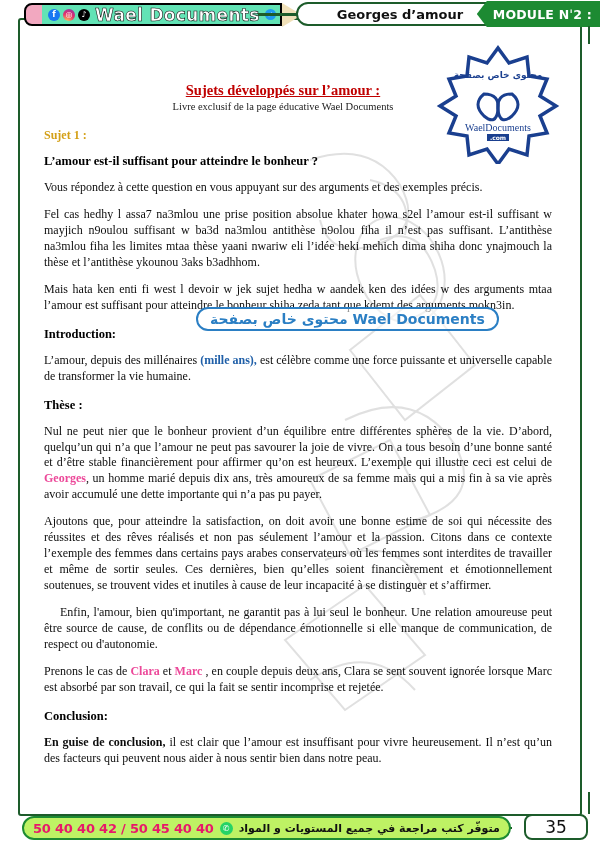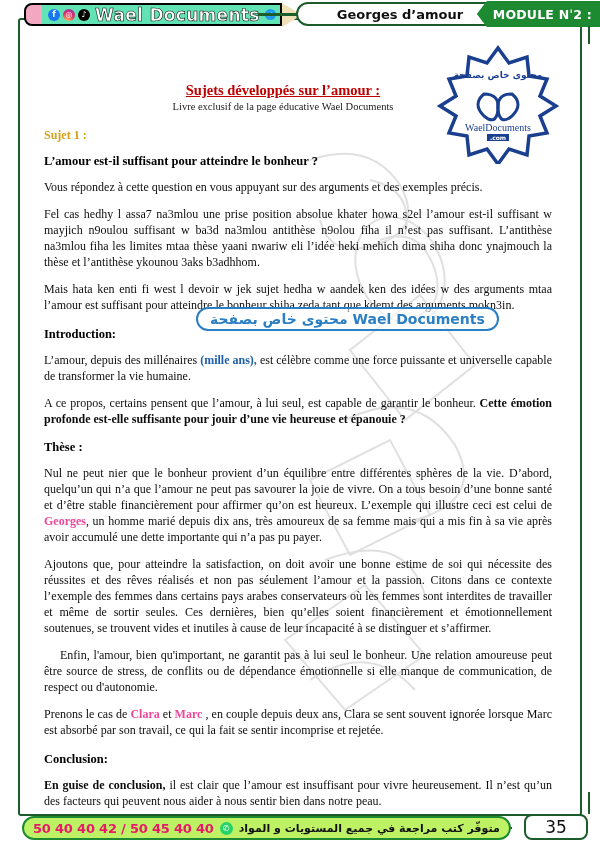--- a/index.html
+++ b/index.html
@@ -446,29 +446,28 @@
   <p class="body">Vous répondez à cette question en vous appuyant sur des arguments et des exemples précis.</p>
 
   <p class="body">Fel cas hedhy l assa7 na3mlou une prise position absolue khater howa s2el l’amour est-il suffisant w mayjich n9oulou suffisant w ba3d na3mlou antithèse n9olou fiha il n’est pas suffisant. L’antithèse na3mlou fiha les limites mtaa thèse yaani nwariw eli l’idée heki mehich dima shiha donc ynajmouch la thèse et l’antithèse ykounou 3aks b3adhhom.</p>
 
   <p class="body">Mais hata ken enti fi west l devoir w jek sujet hedha w aandek ken des idées w des arguments mtaa l’amour est suffisant pour atteindre le bonheur shiha zeda tant que kdemt des arguments mokn3in.</p>
 
   <div class="section-head">Introduction:</div>
 
   <p class="body"><span>L’amour, depuis des millénaires </span><span class="hl-blue">(mille ans),</span><span> est célèbre comme une force puissante et universelle capable de transformer la vie humaine.</span></p>
 
-  <p class="body"><span>A ce propos, certains pensent que l’amour, à lui seul, est capable de garantir le bonheur. </span><span class="bold">Cette émotion profonde est-elle suffisante pour jouir d’une vie heureuse et épanouie ?</span></p>
 
   <div class="section-head">Thèse :</div>
 
   <p class="body"><span>Nul ne peut nier que le bonheur provient d’un équilibre entre différentes sphères de la vie. D’abord, quelqu’un qui n’a que l’amour ne peut pas savourer la joie de vivre. On a tous besoin d’une bonne santé et d’être stable financièrement pour affirmer qu’on est heureux. L’exemple qui illustre ceci est celui de </span><span class="hl-red">Georges</span><span>, un homme marié depuis dix ans, très amoureux de sa femme mais qui a mis fin à sa vie après avoir accumulé une dette importante qui n’a pas pu payer.</span></p>
 
   <p class="body">Ajoutons que, pour atteindre la satisfaction, on doit avoir une bonne estime de soi qui nécessite des réussites et des rêves réalisés et non pas séulement l’amour et la passion. Citons dans ce contexte l’exemple des femmes dans certains pays arabes conservateurs où les femmes sont interdites de travailler et même de sortir seules. Ces dernières, bien qu’elles soient financièrement et émotionnellement soutenues, se trouvent vides et inutiles à cause de leur incapacité à se distinguer et s’affirmer.</p>
 
-  <p class="body indent">Enfin, l'amour, bien qu'important, ne garantit pas à lui seul le bonheur. Une relation amoureuse peut être source de stress, de conflits ou de dépendance émotionnelle si elle manque de communication, de respect ou d'autonomie.</p>
+  <p class="body indent">Enfin, l'amour, bien qu'important, ne garantit pas à lui seul le bonheur. Une relation amoureuse peut être source de cause, de conflits ou de dépendance émotionnelle si elle manque de communication, de respect ou d'autonomie.</p>
 
   <p class="body"><span>Prenons le cas de </span><span class="hl-red">Clara</span><span> et </span><span class="hl-red">Marc</span><span> , en couple depuis deux ans, Clara se sent souvent ignorée lorsque Marc est absorbé par son travail, ce qui la fait se sentir incomprise et rejetée.</span></p>
 
   <div class="section-head">Conclusion:</div>
 
   <p class="body"><span class="bold">En guise de conclusion,</span><span> il est clair que l’amour est insuffisant pour vivre heureusement. Il n’est qu’un des facteurs qui peuvent nous aider à nous sentir bien dans notre peau.</span></p>
 
 </div>
 
 <div class="footer-band">

